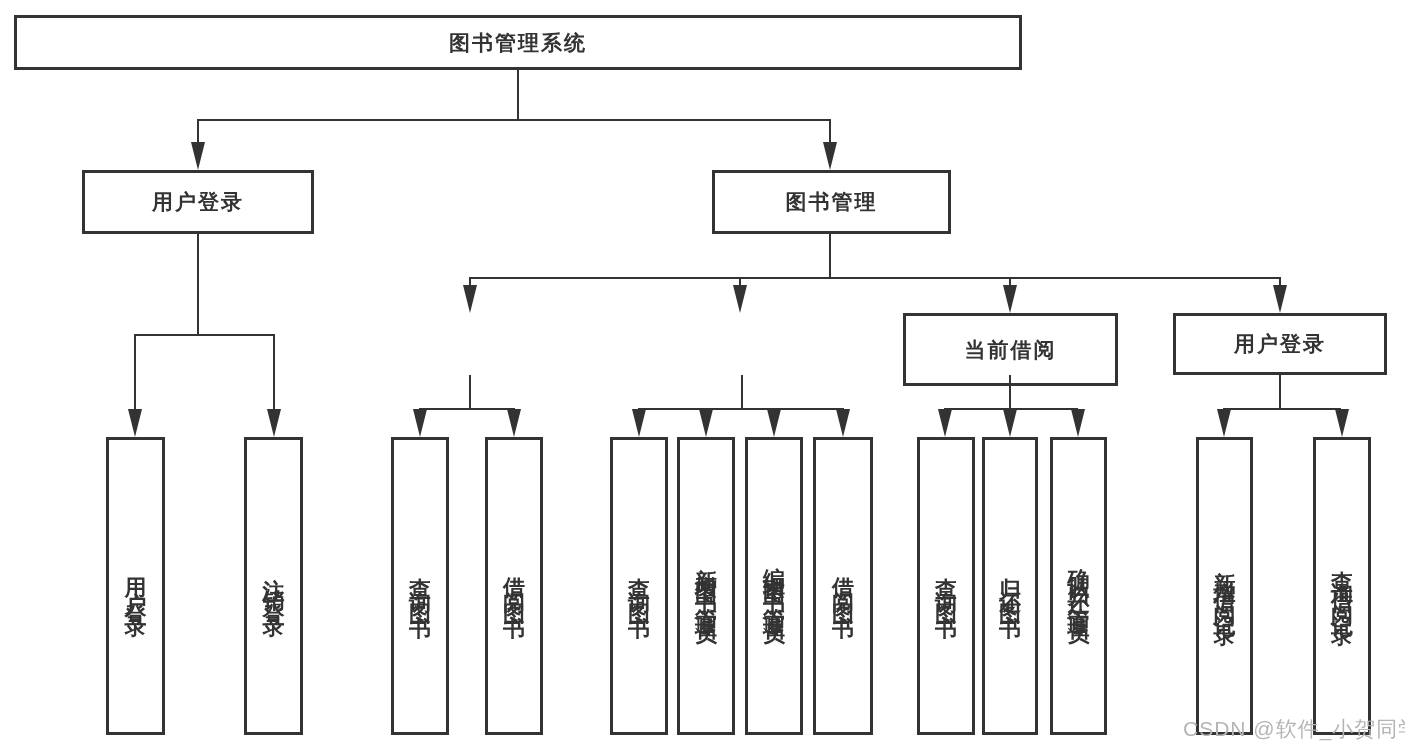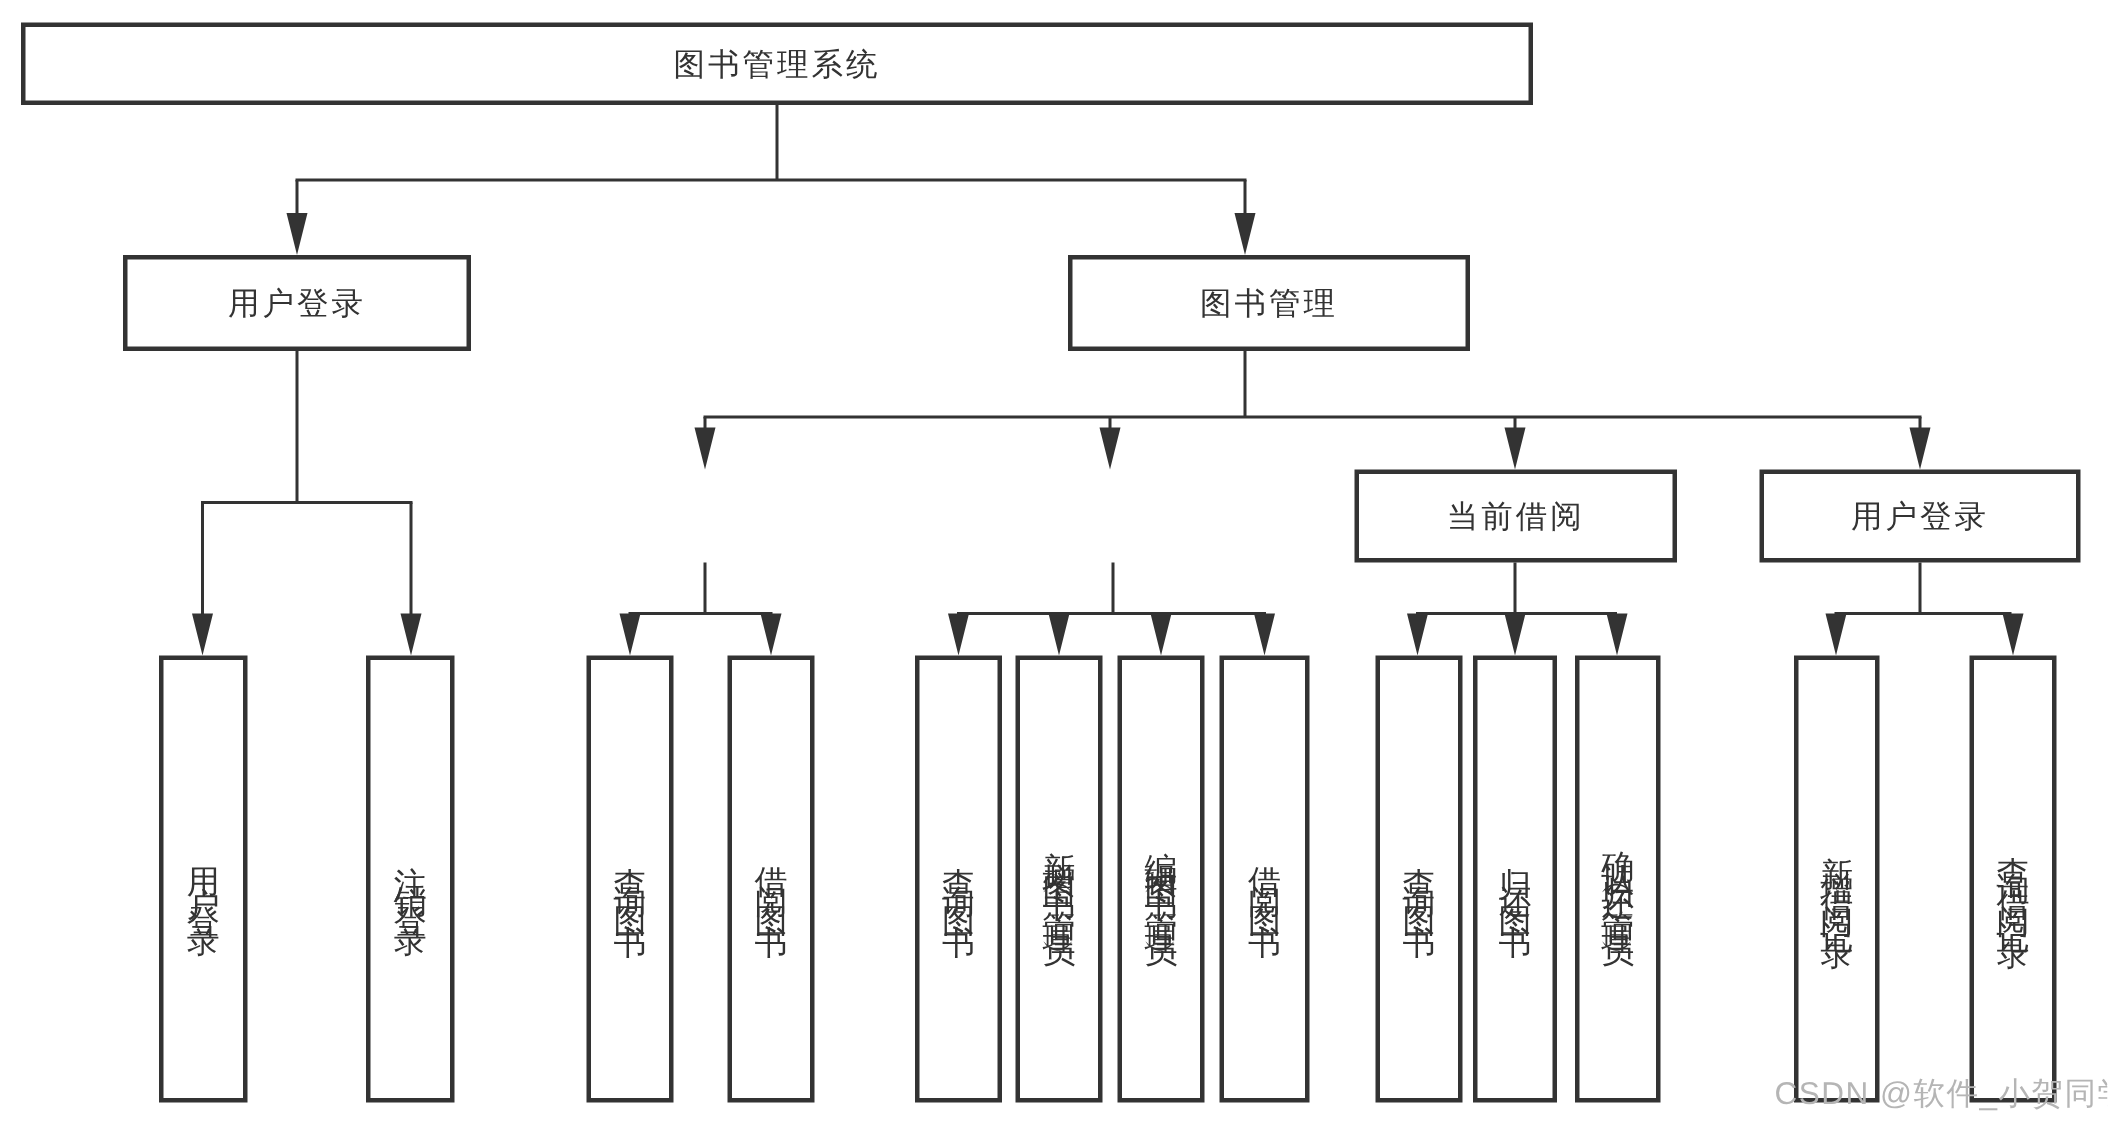--- a/index.html
+++ b/index.html
@@ -2,21 +2,21 @@
 <html><head>
 <meta charset="utf-8">
 <style>
   html,body{margin:0;padding:0;background:#ffffff;}
   .canvas{
     position:relative;width:1405px;height:747px;background:#ffffff;
     font-family:"Liberation Sans","DejaVu Sans",sans-serif;color:#333333;overflow:hidden;
   }
   .box{
     position:absolute;border:3px solid #333333;background:#ffffff;
-    display:flex;align-items:center;justify-content:center;box-sizing:border-box;
+    display:flex;align-items:center;justify-content:center;box-sizing:border-box;font-weight:bold;
   }
   .hlabel{font-size:21px;letter-spacing:2px;color:#333;white-space:nowrap;}
   .vtext{
     writing-mode:vertical-lr;-webkit-writing-mode:vertical-lr;
     font-size:22px;color:#333;line-height:1;white-space:nowrap;
   }
   .v-short{letter-spacing:13px;}
   .v-med{letter-spacing:11px;}
   .v-long{letter-spacing:8px;}
   .vline{position:absolute;width:2.5px;background:#333333;}
@@ -43,21 +43,21 @@
   <div class="vline" style="left:516.75px;top:70px;height:50px;"></div>
   <div class="hline" style="left:196.75px;top:118.75px;width:634.5px;"></div>
   <div class="vline" style="left:196.75px;top:120px;height:28px;"></div>
   <div class="arrow" style="left:191px;top:142px;"></div>
   <div class="vline" style="left:828.75px;top:120px;height:28px;"></div>
   <div class="arrow" style="left:823px;top:142px;"></div>
 
   <div class="box" style="left:82px;top:170px;width:232px;height:64px;">
     <span class="hlabel">用户登录</span>
   </div>
-  <div class="box" style="left:712px;top:170px;width:268px;height:64px;">
+  <div class="box" style="left:712px;top:170px;width:239px;height:64px;">
     <span class="hlabel">图书管理</span>
   </div>
 
   <div class="vline" style="left:196.75px;top:234px;height:101px;"></div>
   <div class="hline" style="left:133.75px;top:333.75px;width:141.5px;"></div>
   <div class="vline" style="left:133.75px;top:335px;height:80px;"></div>
   <div class="arrow" style="left:128px;top:409px;"></div>
   <div class="vline" style="left:272.75px;top:335px;height:80px;"></div>
   <div class="arrow" style="left:267px;top:409px;"></div>
 
@@ -65,21 +65,21 @@
   <div class="hline" style="left:468.75px;top:276.75px;width:812.5px;"></div>
   <div class="vline" style="left:468.75px;top:278px;height:12px;"></div>
   <div class="arrow" style="left:463px;top:285px;"></div>
   <div class="vline" style="left:738.75px;top:278px;height:12px;"></div>
   <div class="arrow" style="left:733px;top:285px;"></div>
   <div class="vline" style="left:1008.75px;top:278px;height:12px;"></div>
   <div class="arrow" style="left:1003px;top:285px;"></div>
   <div class="vline" style="left:1278.75px;top:278px;height:12px;"></div>
   <div class="arrow" style="left:1273px;top:285px;"></div>
 
-  <div class="box" style="left:903px;top:313px;width:215px;height:62px;text-align:center;">
+  <div class="box" style="left:903px;top:313px;width:215px;height:73px;text-align:center;">
     <span class="hlabel">当前借阅</span>
   </div>
   <div class="box" style="left:1173px;top:313px;width:214px;height:62px;">
     <span class="hlabel">用户登录</span>
   </div>
 
   <div class="vline" style="left:468.75px;top:375px;height:35px;"></div>
   <div class="hline" style="left:418.75px;top:407.75px;width:96.5px;"></div>
   <div class="arrow" style="left:413px;top:409px;"></div>
   <div class="arrow" style="left:507px;top:409px;"></div>

